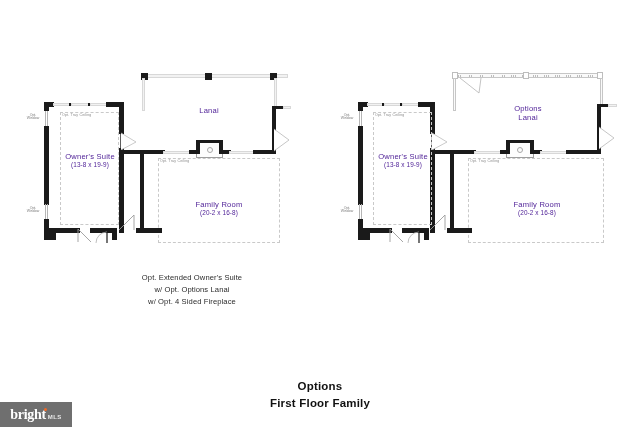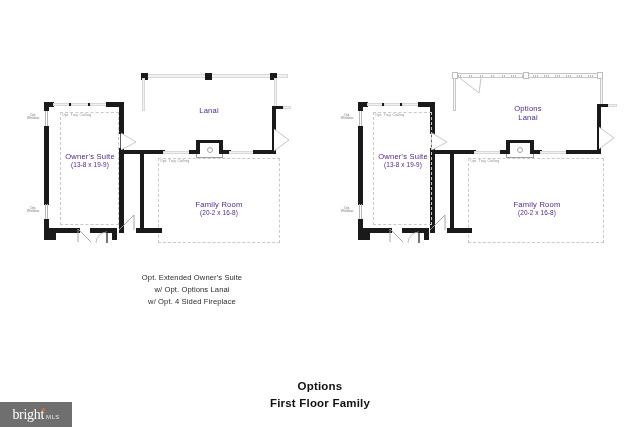--- a/index.html
+++ b/index.html
@@ -127,20 +127,21 @@
 
   
   #logo {
     position: absolute;
     left: 0; top: 402px;
     width: 72px; height: 25px;
     background: #6f6f6f;
     display: flex;
     align-items: center;
     justify-content: center;
+    font-weight: bold;
   }
   #logo-inner { position: relative; display: flex; align-items: baseline; }
   #logo-word {
     font-family: "Liberation Serif", serif;
     font-size: 14px;
     color: #ffffff;
     letter-spacing: -0.3px;
   }
   #logo-dot {
     position: absolute;

